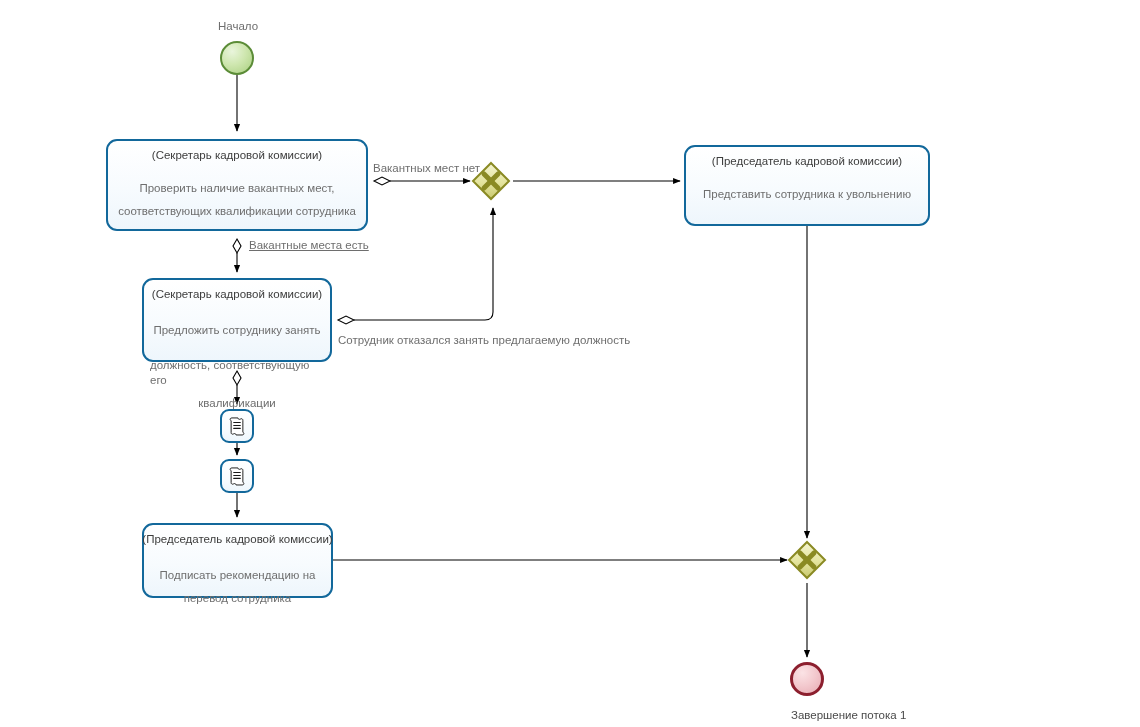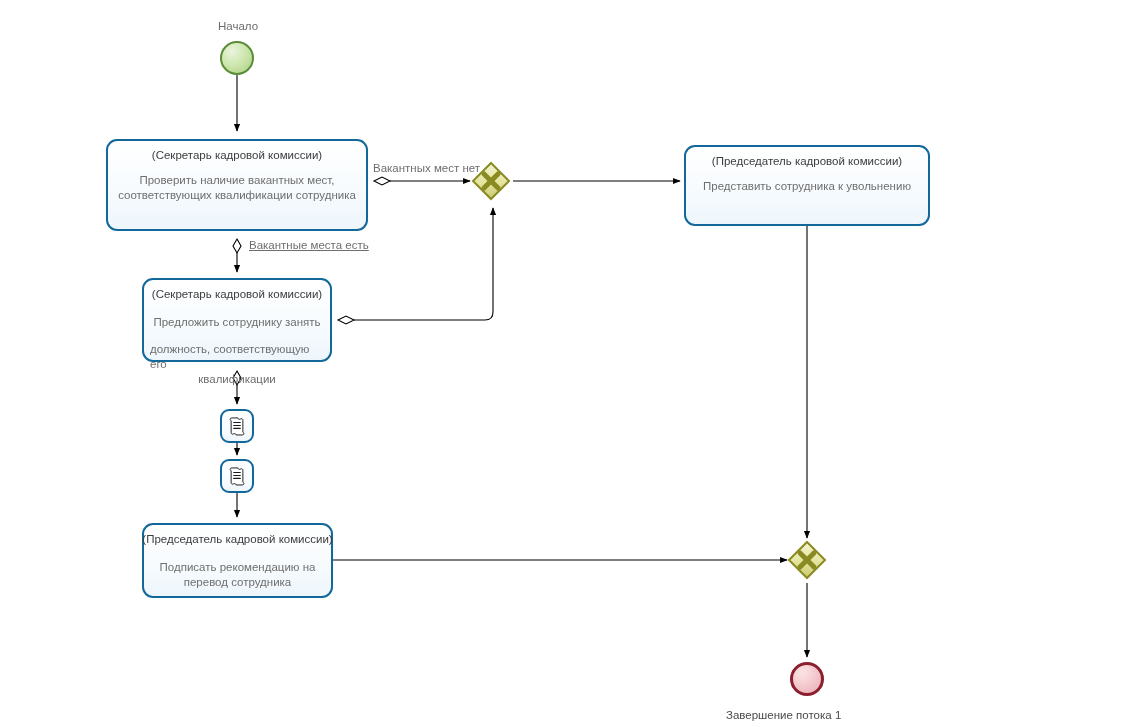--- a/index.html
+++ b/index.html
@@ -31,20 +31,21 @@
   .task {
     position: absolute;
     box-sizing: border-box;
     border: 2px solid #12689b;
     border-radius: 11px;
     background: linear-gradient(to bottom, #ffffff 0%, #f7fbfe 55%, #eef6fc 100%);
     display: flex;
     flex-direction: column;
     align-items: center;
     padding: 7px 6px 6px 6px;
+    gap: 8px;
   }
   .task .role {
     font-size: 11.5px;
     color: #3c3c3c;
     text-align: center;
     line-height: 14px;
     white-space: nowrap;
   }
   .task .body {
     font-size: 11.5px;
@@ -204,20 +205,21 @@
     <div class="body">Представить сотрудника к увольнению</div>
   </div>
 
   <div class="task compact" style="left:142px; top:278px; width:190px; height:84px;">
     <div class="role">(Секретарь кадровой комиссии)</div>
     <div class="body">Предложить сотруднику занять</div>
     <div class="body" style="margin-top:12px;">должность, соответствующую его</div>
     <div class="body" style="margin-top:0;">квалификации</div>
   </div>
 
+  <div class="label" style="left:338px; top:333px;">Сотрудник отказался занять предлагаемую должность</div>
 
 
   <div class="script-task" style="left:220px; top:409px;">
     <svg width="22" height="22" viewBox="0 0 24 24" xmlns="http://www.w3.org/2000/svg">
       <path d="M6.5 3.2 C4.6 3.2 4.0 4.6 4.9 5.6 L5.6 6.4 L5.6 19.2
                C5.6 20.7 6.8 21.4 8.2 20.6 C9.4 19.9 10.6 20.3 10.9 21.4
                L11.0 21.8 L17.6 21.8 C19.4 21.8 20.0 20.4 19.1 19.4
                L18.4 18.6 L18.4 5.8 C18.4 4.3 17.2 3.6 15.8 4.4
                C14.6 5.1 13.4 4.7 13.1 3.6 L13.0 3.2 Z" fill="#ffffff" stroke="#1a1a1a" stroke-width="1.05" stroke-linejoin="round"></path>
       <g stroke="#1a1a1a" stroke-width="1.15" stroke-linecap="round">
@@ -260,15 +262,15 @@
       </defs>
       <polygon points="20,2 38,20 20,38 2,20" fill="url(#gwGrad2)" stroke="#8a8a23" stroke-width="2"></polygon>
       <g stroke="#8a8a23" stroke-width="5" stroke-linecap="round">
         <line x1="13" y1="13" x2="27" y2="27"></line>
         <line x1="27" y1="13" x2="13" y2="27"></line>
       </g>
     </svg>
   </div>
 
   <div class="event end" style="left:790px; top:662px;"></div>
-  <div class="label dark" style="left:726px; top:708px;">Завершение потока 1</div>
+  <div class="label dark" style="left:791px; top:708px;">Завершение потока 1</div>
 
 </div>
 
 </body></html>

